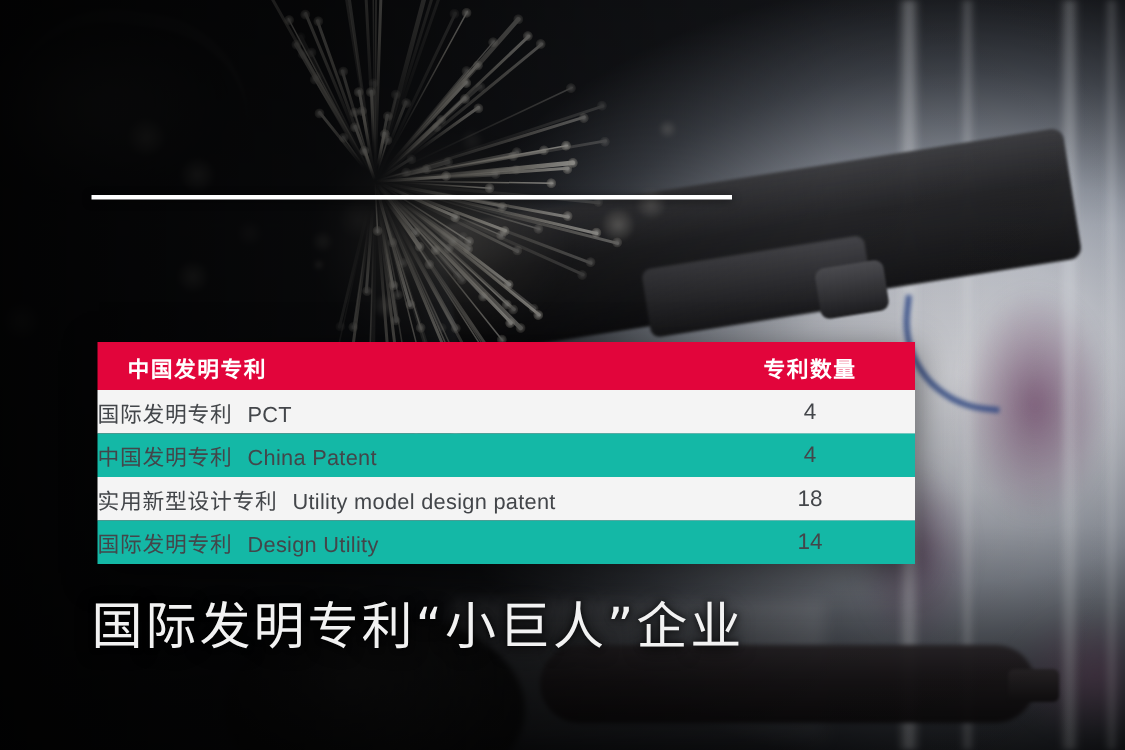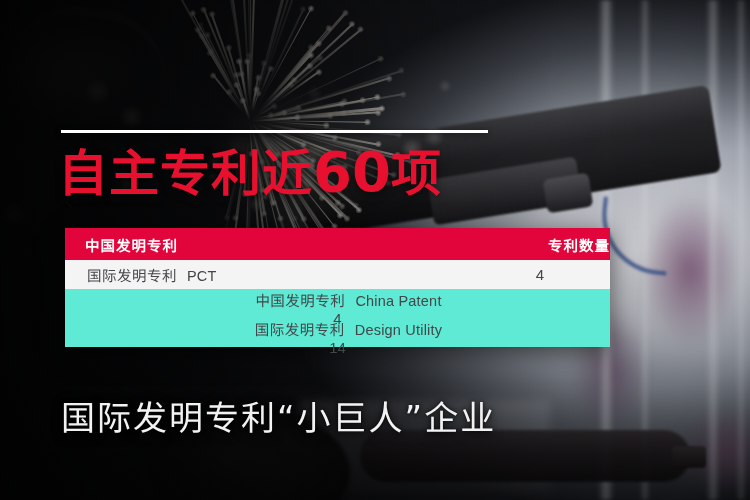--- a/index.html
+++ b/index.html
@@ -177,30 +177,30 @@
     box-shadow:0 6px 22px rgba(0,0,0,.55);
     font-size:14.5px;
   }
   .thead{
     display:flex; align-items:center;
     height:32px; background:#e2053b;
     color:#ffffff; font-weight:700; font-size:14.5px;
     letter-spacing:1px;
   }
   .th-type{ flex:1; padding-left:20px; }
-  .th-count{ width:140px; text-align:right; }
+  .th-count{ width:140px; text-align:center; }
 
   .trow{
     display:flex; align-items:center;
     height:29px;
     color:#43464a; font-size:14.5px;
   }
   .trow.odd{ background:#f4f4f4; }
-  .trow.even{ background:#5eead4;flex-direction:column; }
-  .td-type{ flex:1; padding-left:22px; white-space:nowrap; }
+  .trow.even{ background:#14b8a6; }
+  .td-type{ flex:1; white-space:nowrap; }
   .td-type .cn{ letter-spacing:.5px; }
   .td-type .en{ margin-left:10px; letter-spacing:.2px; }
   .td-count{ width:140px; text-align:center; font-size:15px; }
 
   .headline-3{
     position:absolute; left:61px; top:398px;
     font-size:34px; line-height:40px;
     color:#f2f2f2; font-weight:400;
     letter-spacing:2px;
     font-family:"DejaVu Sans","Liberation Sans",sans-serif;
@@ -387,23 +387,20 @@
     </div>
 
     <div class="vignette"></div>
   </div>
 
   <div class="content">
 
 
     <div class="divider"></div>
 
-    <div class="headline-2">
-      <span>自主专利近</span><span class="num">60</span><span>项</span>
-    </div>
 
     <div class="table">
       <div class="thead">
         <div class="th-type">中国发明专利</div>
         <div class="th-count">专利数量</div>
       </div>
 
       <div class="trow odd">
         <div class="td-type">
           <span class="cn">国际发明专利</span><span class="en">PCT</span>
@@ -411,20 +408,26 @@
         <div class="td-count">4</div>
       </div>
 
       <div class="trow even">
         <div class="td-type">
           <span class="cn">中国发明专利</span><span class="en">China Patent</span>
         </div>
         <div class="td-count">4</div>
       </div>
 
+      <div class="trow odd">
+        <div class="td-type">
+          <span class="cn">实用新型设计专利</span><span class="en">Utility model design patent</span>
+        </div>
+        <div class="td-count">18</div>
+      </div>
 
       <div class="trow even">
         <div class="td-type">
           <span class="cn">国际发明专利</span><span class="en">Design Utility</span>
         </div>
         <div class="td-count">14</div>
       </div>
     </div>
 
     <div class="headline-3">国际发明专利“小巨人”企业</div>

